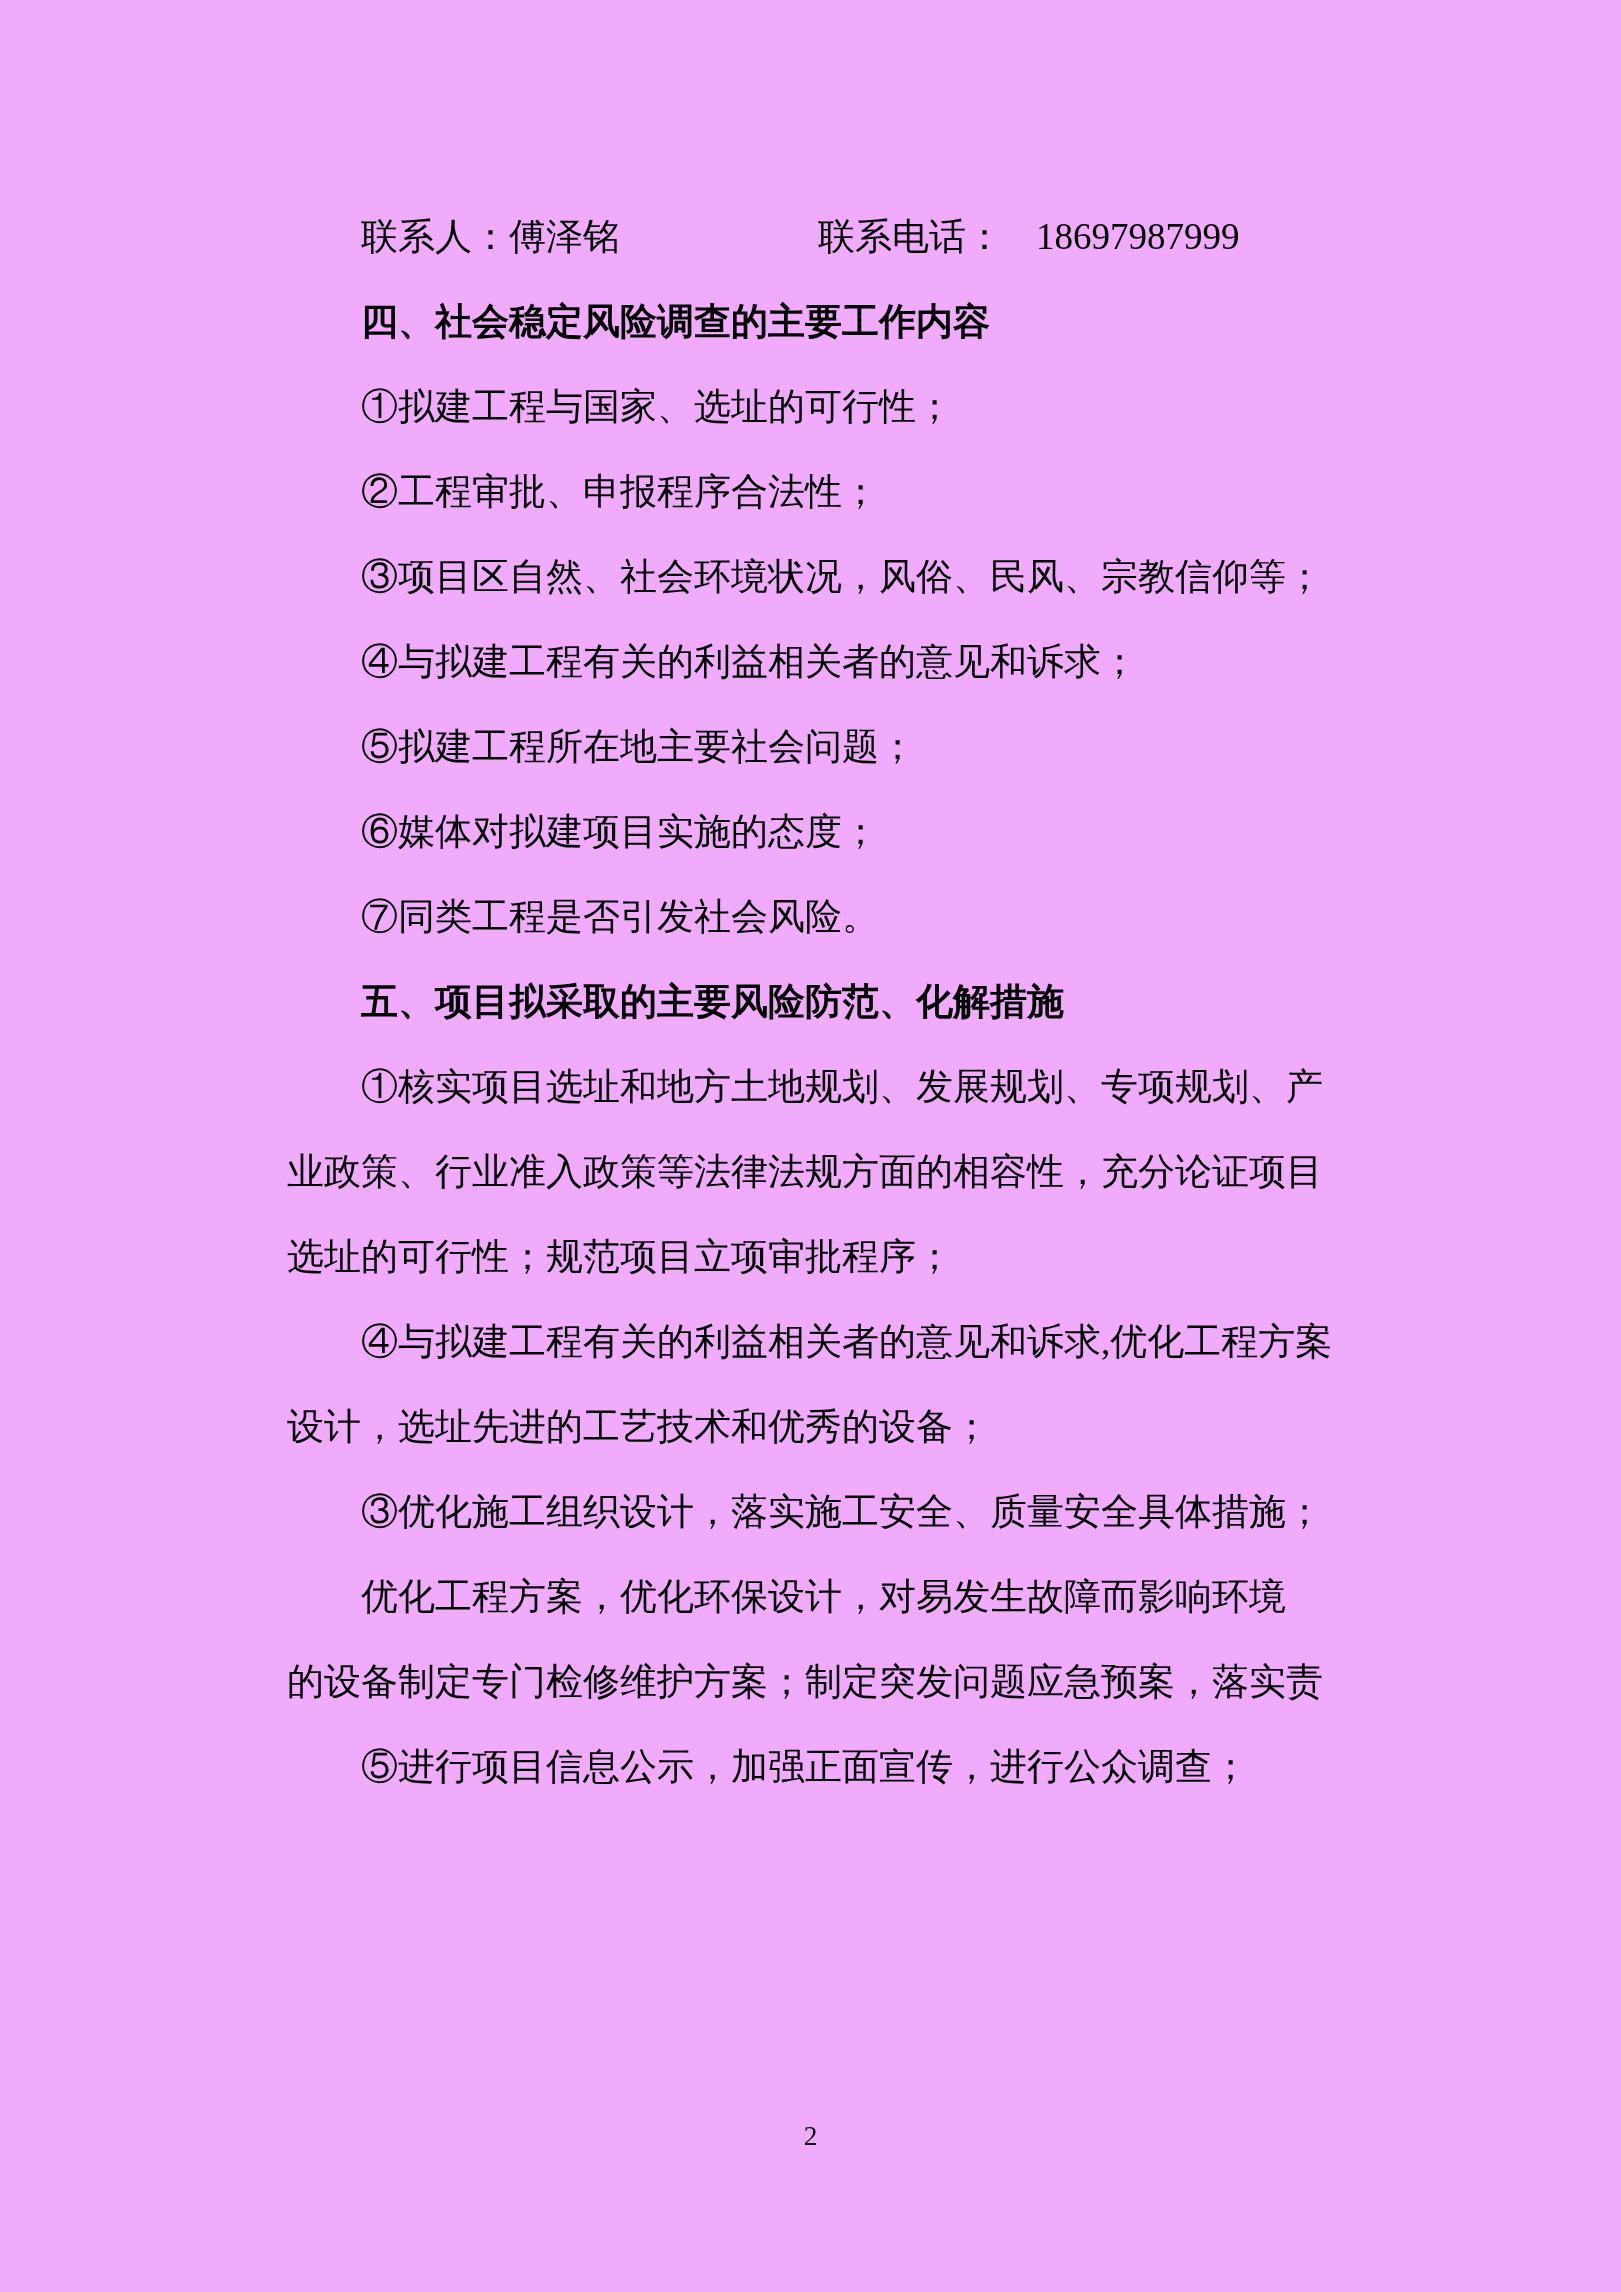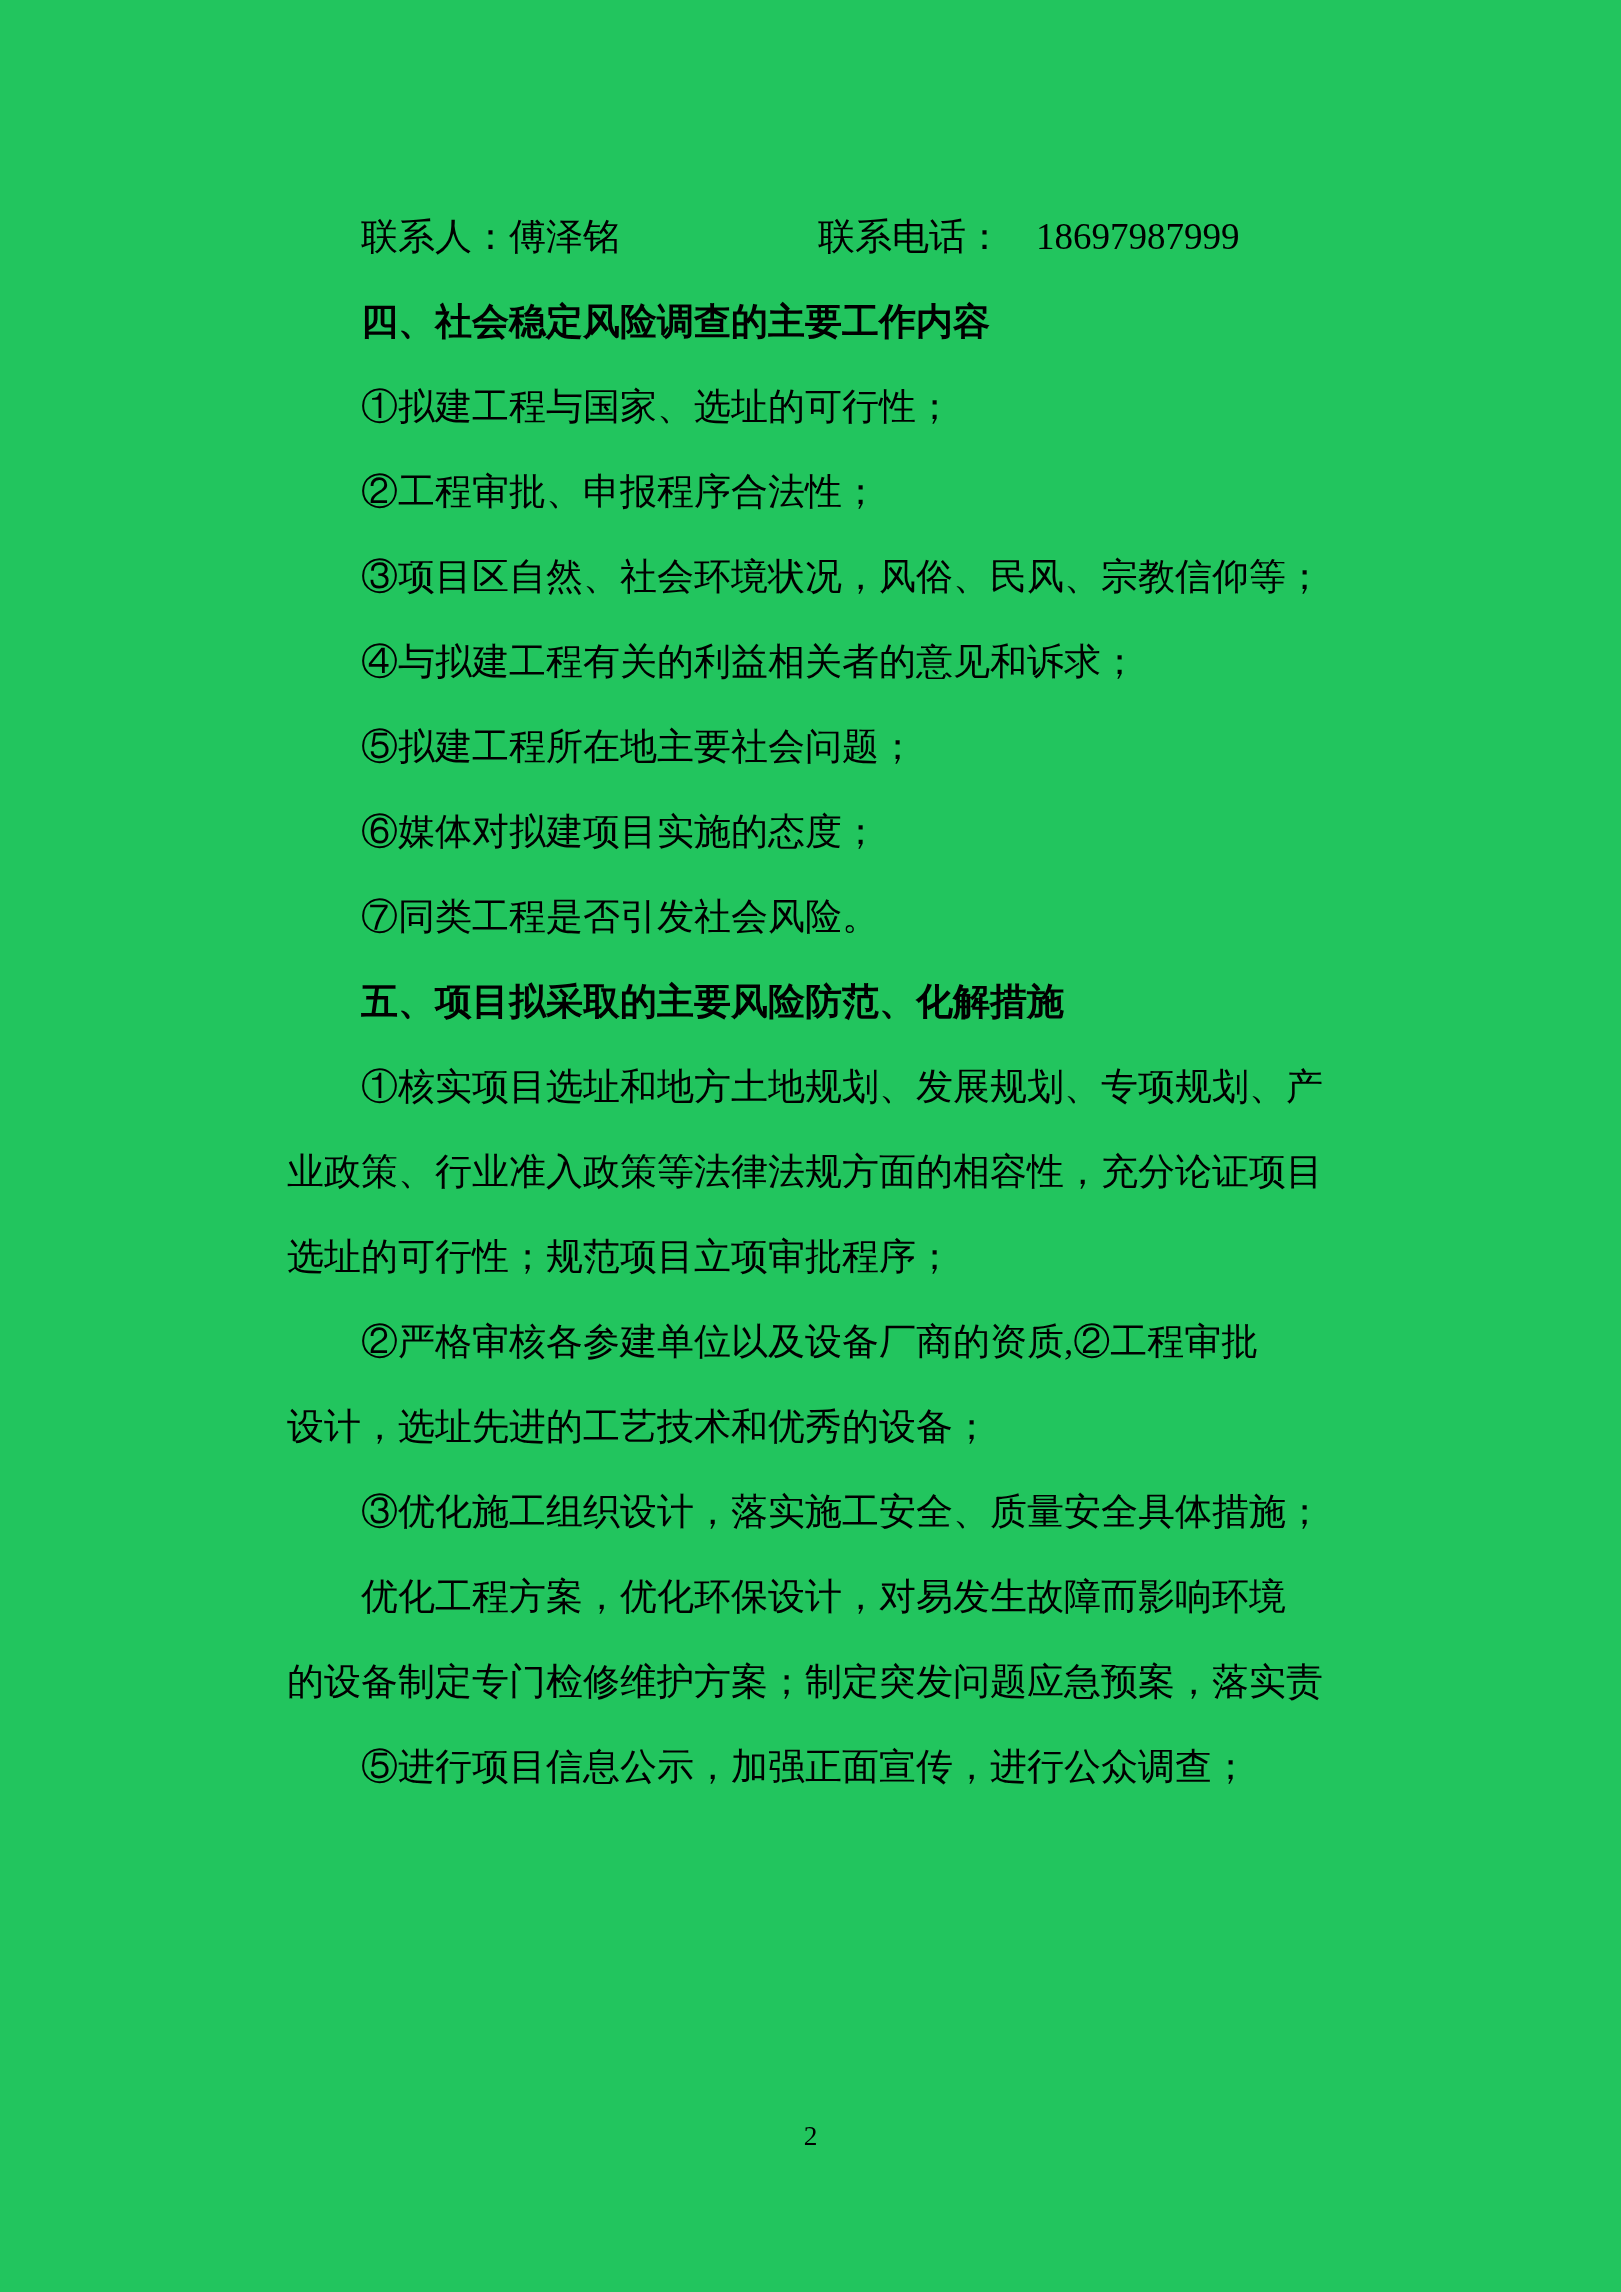--- a/index.html
+++ b/index.html
@@ -1,20 +1,20 @@
 <!DOCTYPE html>
 <html><head>
 <meta charset="utf-8">
 <style>
   html, body { margin: 0; padding: 0; background: #ffffff; }
   .page {
     position: relative;
     width: 1621px;
     height: 2293px;
-    background: #22c55e;
+    background: #f0abfc;
     color: #000000;
     font-family: "Liberation Serif", "DejaVu Serif", serif;
     overflow: hidden;
   }
   .content {
     position: absolute;
     left: 287px;
     top: 194px;
     width: 1054px;
   }
@@ -58,21 +58,21 @@
     <div class="line indent">④与拟建工程有关的利益相关者的意见和诉求；</div>
     <div class="line indent">⑤拟建工程所在地主要社会问题；</div>
     <div class="line indent">⑥媒体对拟建项目实施的态度；</div>
     <div class="line indent">⑦同类工程是否引发社会风险。</div>
 
     <div class="line indent heading">五、项目拟采取的主要风险防范、化解措施</div>
 
     <div class="line indent">①核实项目选址和地方土地规划、发展规划、专项规划、产</div>
     <div class="line">业政策、行业准入政策等法律法规方面的相容性，充分论证项目</div>
     <div class="line">选址的可行性；规范项目立项审批程序；</div>
-    <div class="line indent">②严格审核各参建单位以及设备厂商的资质,②工程审批</div>
+    <div class="line indent">④与拟建工程有关的利益相关者的意见和诉求,优化工程方案</div>
     <div class="line">设计，选址先进的工艺技术和优秀的设备；</div>
     <div class="line indent">③优化施工组织设计，落实施工安全、质量安全具体措施；</div>
     <div class="line indent">优化工程方案，优化环保设计，对易发生故障而影响环境</div>
     <div class="line">的设备制定专门检修维护方案；制定突发问题应急预案，落实责</div>
     <div class="line indent">⑤进行项目信息公示，加强正面宣传，进行公众调查；</div>
 
   </div>
 
   <div class="footer">2</div>
 </div>

